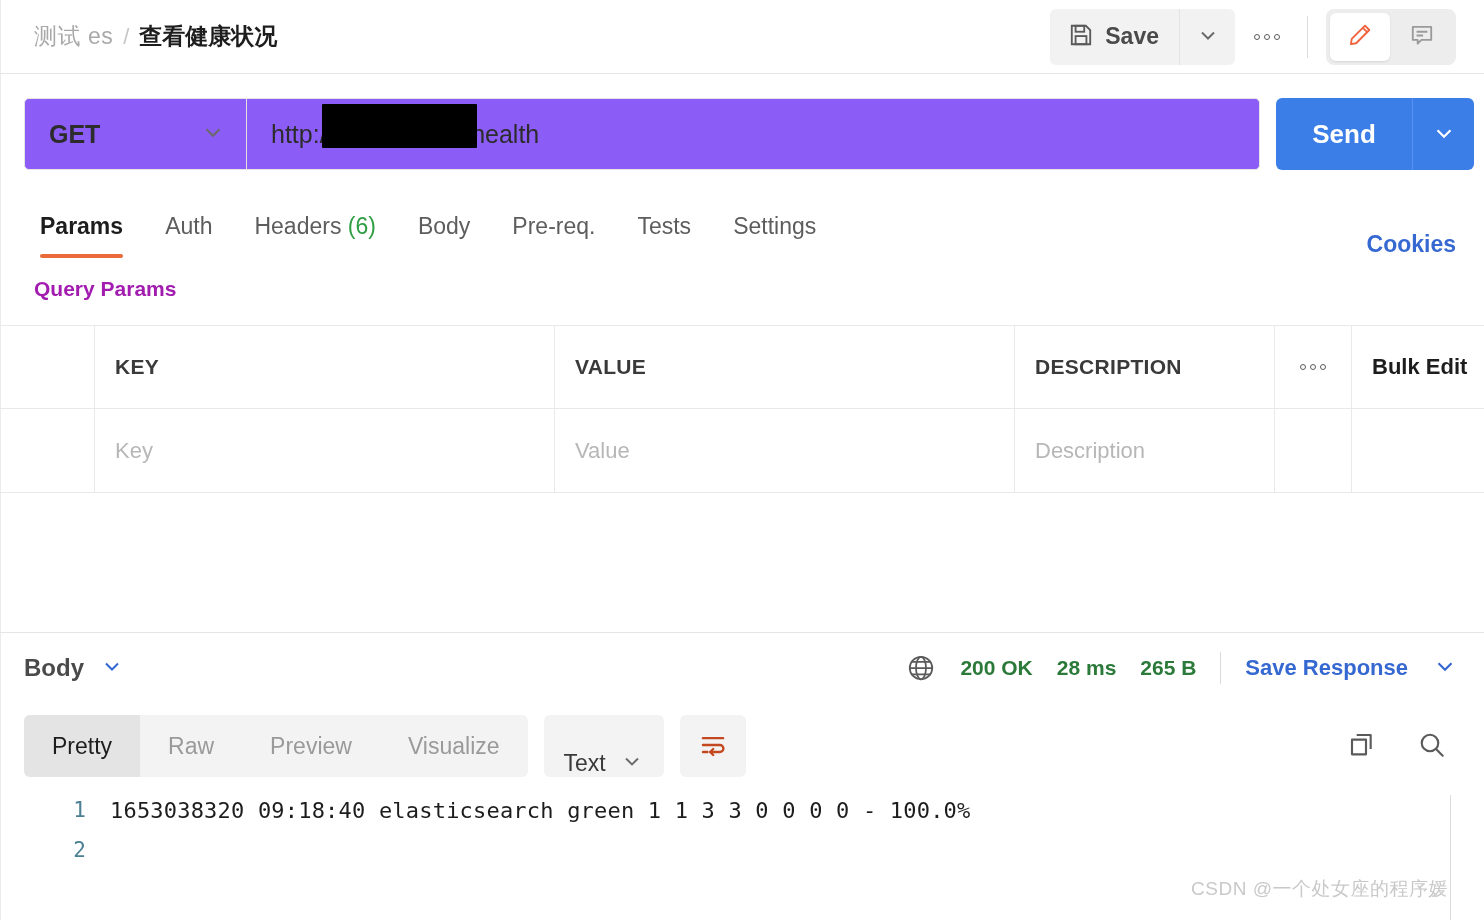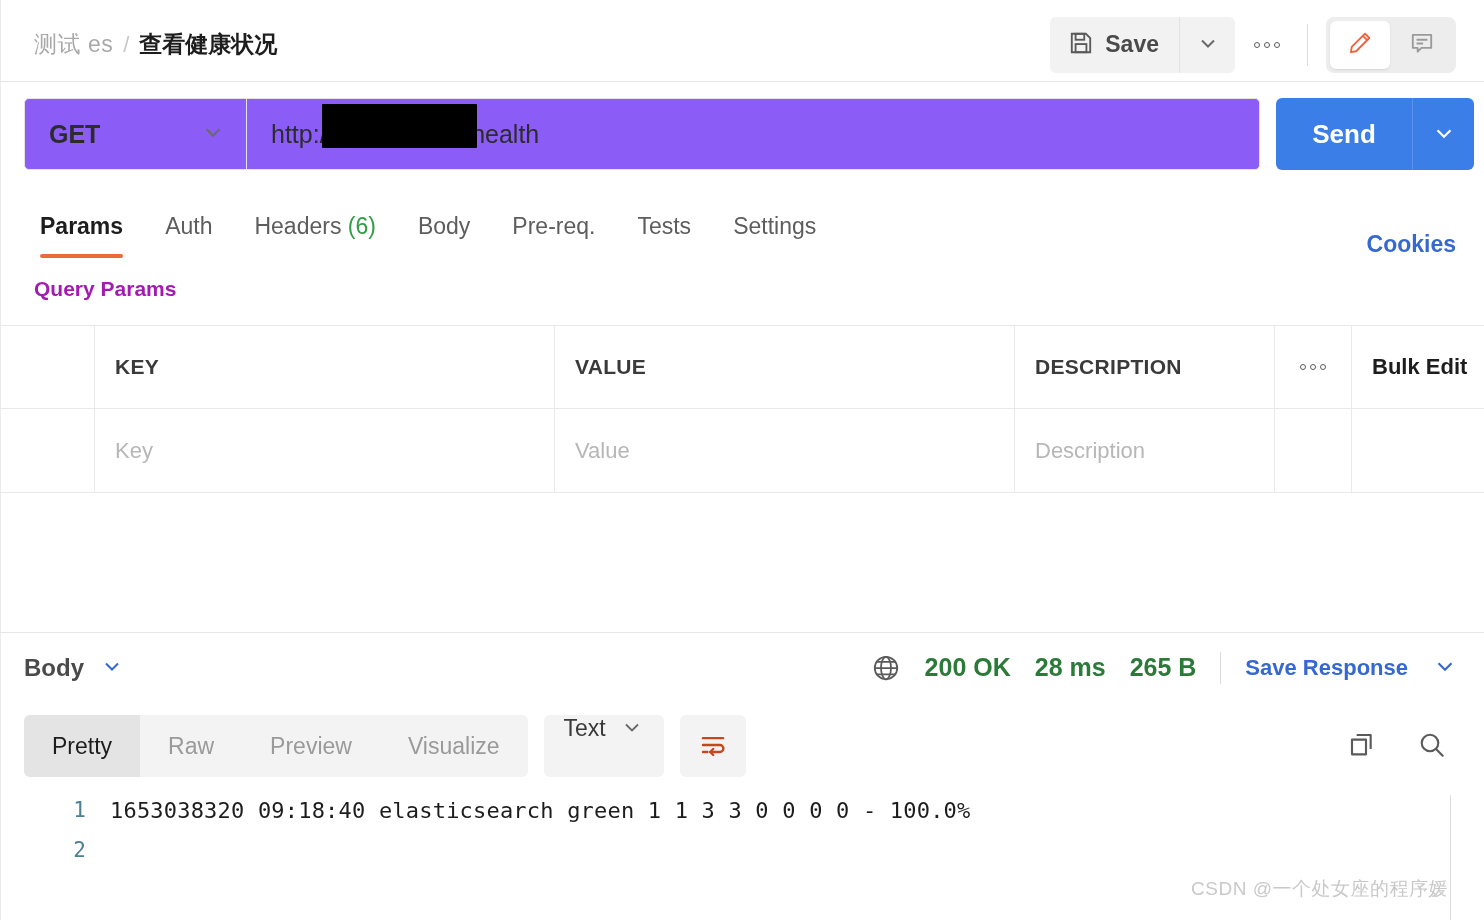--- a/index.html
+++ b/index.html
@@ -7,21 +7,21 @@
     width: 1484px; height: 920px;
     background: #ffffff;
     font-family: "Liberation Sans", sans-serif;
     color: #2b2b2b;
     overflow: hidden;
   }
   .app { position: relative; width: 1484px; height: 920px; background:#fff; }
 
   
   .header {
-    position: absolute; left:0; top:8px; width:1484px; height:74px;
+    position: absolute; left:0; top:0; width:1484px; height:74px;
     border-bottom: 1px solid #e6e6e6;
     display: flex; align-items: center;
   }
   .breadcrumb { display:flex; align-items:center; padding-left:34px; gap:10px; }
   .crumb-collection { font-size: 23px; color: #a9a9a9; letter-spacing:.5px; }
   .crumb-sep { font-size: 22px; color: #c6c6c6; }
   .crumb-title { font-size: 23px; color: #1d1d1d; font-weight: 700; }
 
   .header-right {
     margin-left:auto; display:flex; align-items:center; padding-right:28px; gap:0;
@@ -138,39 +138,39 @@
   
   .resp-bar {
     position:absolute; left:0; top:632px; width:1484px; height:70px;
     border-top:1px solid #e6e6e6;
     display:flex; align-items:center;
   }
   .body-toggle { display:flex; align-items:center; gap:16px; padding-left:24px; cursor:pointer; }
   .body-toggle .bt-label { font-size:24px; color:#4a4a4a; font-weight:600; }
   .resp-meta { margin-left:auto; display:flex; align-items:center; gap:24px; padding-right:26px; }
   .globe-ic { display:flex; align-items:center; }
-  .meta-val { font-size:25px; color:#2c7a39; font-weight:600; }
+  .meta-val { font-size:21px; color:#2c7a39; font-weight:600; }
   .meta-div { width:1px; height:32px; background:#d9d9d9; }
   .save-resp { font-size:22px; color:#3668d1; font-weight:700; cursor:pointer; }
 
   
   .viewer-bar {
     position:absolute; left:0; top:702px; width:1484px; height:88px;
     display:flex; align-items:center; padding-left:24px; gap:16px;
   }
   .seg {
     display:flex; background:#f3f3f3; border-radius:6px; height:62px; overflow:hidden;
   }
   .seg-btn {
     border:none; background:transparent; padding:1px 28px; cursor:pointer;
     font-size:23px; color:#9a9a9a; font-family:"Liberation Sans", sans-serif;
   }
   .seg-btn.active { background:#e4e4e4; color:#1d1d1d; }
   .type-sel {
-    display:flex; align-items:flex-start; gap:14px; height:62px; padding:0 20px;
+    display:flex; align-items:flex-end; gap:14px; height:62px; padding:0 20px;
     background:#f3f3f3; border-radius:6px; cursor:pointer;
   }
   .type-sel .ts-label { font-size:23px; color:#3a3a3a; }
   .wrap-btn {
     width:66px; height:62px; background:#f3f3f3; border:none; border-radius:6px;
     display:flex; align-items:center; justify-content:center; cursor:pointer;
   }
   .viewer-right { margin-left:auto; display:flex; align-items:center; gap:38px; padding-right:36px; }
   .icon-btn { background:transparent; border:none; cursor:pointer; display:flex; }
 

